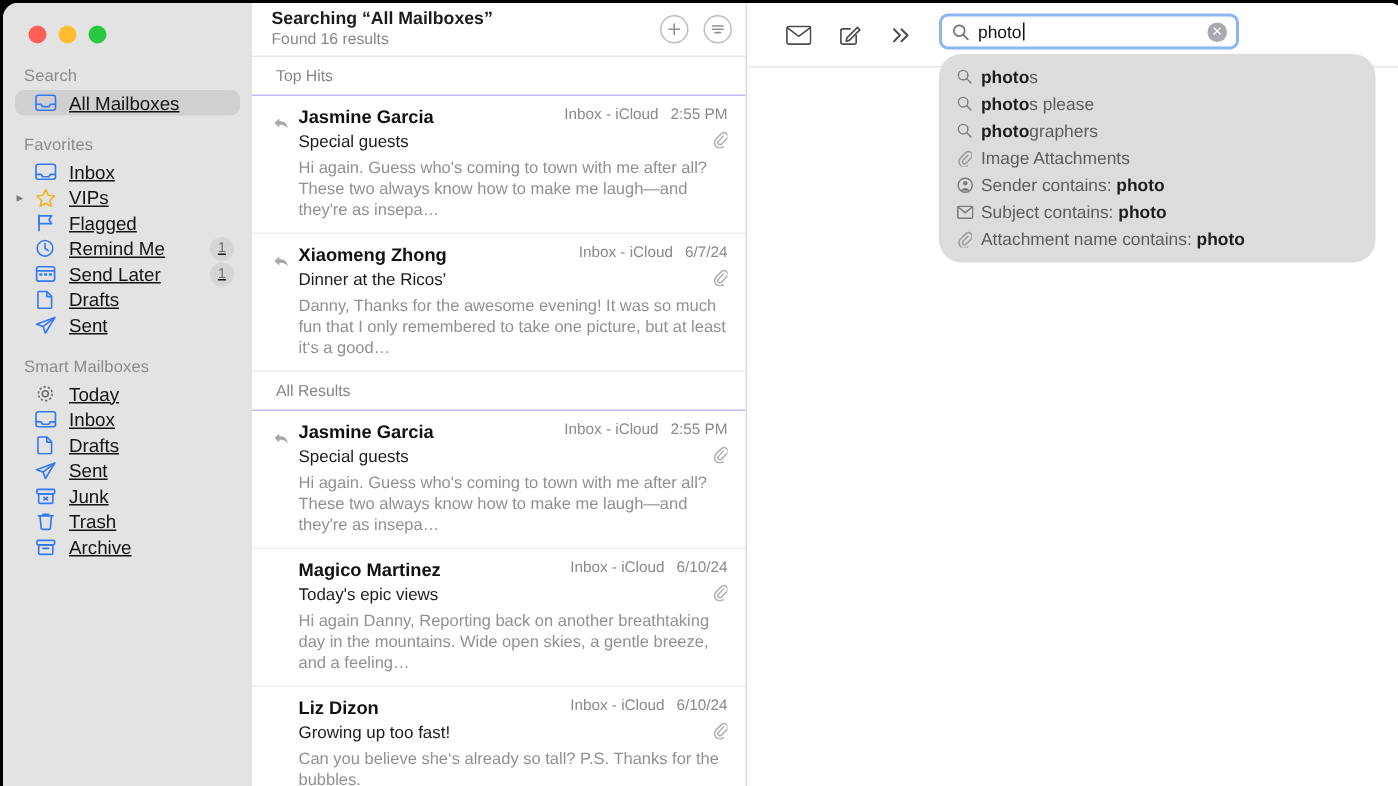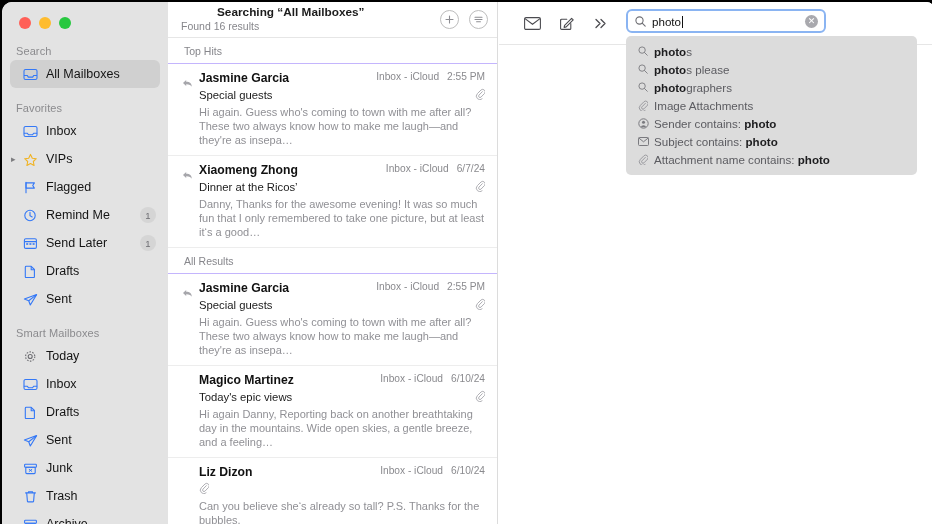--- a/index.html
+++ b/index.html
@@ -36,25 +36,26 @@
 
   .sb-section {
     font-size: 11px; color: #8b8b8e;
     padding: 0 0 3px 14px; margin-top: 14px;
     font-weight: 400; letter-spacing: 0.1px;
   }
   .sb-section.first { margin-top: 16px; }
 
   .sb-item {
     display: flex; align-items: center;
-    height: 28px; margin: 0 8px;
+    height: 17px; margin: 0 8px;
     padding-left: 12px;
     border-radius: 6px;
     font-size: 12.5px; color: #141414;
     position: relative;
+    text-decoration: underline;
   }
   .sb-item.selected { background: #d0d0d0; }
   .sb-icon {
     width: 17px; height: 15px;
     margin-right: 7px;
     flex: 0 0 17px;
     display: flex; align-items: center; justify-content: center;
   }
   .sb-icon svg { display: block; }
   .sb-label { flex: 1; white-space: nowrap; }
@@ -85,21 +86,20 @@
   .list-header {
     height: 36px; flex: 0 0 36px;
     border-bottom: 1px solid #e6e6e6;
     display: flex; align-items: center;
     padding: 0 9px 0 13px;
   }
   .lh-text { flex: 1; }
   .lh-title {
     font-size: 11.8px; font-weight: bold; color: #1b1b1b;
     line-height: 13px;
-    margin-left: 36px;
   }
   .lh-sub {
     font-size: 10.5px; color: #86868b; line-height: 13px;
     margin-top: 1px;
   }
   .round-btn {
     width: 19px; height: 19px; border-radius: 50%;
     border: 1px solid #bdbdbd;
     margin-left: 10px;
     display: flex; align-items: center; justify-content: center;
@@ -190,21 +190,21 @@
     background: #a9a9ae; color: #fff;
     font-size: 9px; line-height: 13px; text-align: center;
     flex: 0 0 13px;
   }
 
   
   .suggest {
     position: absolute; left: 624px; top: 34px;
     width: 291px;
     background: #dcdcdc;
-    border-radius: 5px;
+    border-radius: 15px;
     padding: 6px 0 7px 0;
     z-index: 25;
   }
   .sugg-item {
     display: flex; align-items: center;
     height: 18px; padding: 0 10px 0 12px;
     font-size: 11.6px; color: #5b5b60;
     white-space: nowrap;
   }
   .sugg-ico {
@@ -470,20 +470,21 @@
           </div>
         </div>
         <div class="msg">
           <div class="msg-inner">
       <div class="msg-top">
         <span class="sender">Liz Dizon</span>
         <span class="mailbox">Inbox - iCloud</span>
         <span class="date">6/10/24</span>
       </div>
             <div class="msg-sub-row">
+        <span class="subject">Growing up too fast!</span>
         <span class="clip"><svg width="10" height="12" viewBox="0 0 10 12">
                   <path d="M7.6 3.4L4 7.1a1.4 1.4 0 0 0 2 2l3.6-3.7a2.5 2.5 0 0 0-3.5-3.5L2.4 5.6a3.5 3.5 0 0 0 5 5" fill="none" stroke="#b0b0b5" stroke-width="1"></path>
                 </svg></span>
       </div>
             <div class="preview">Can you believe she‘s already so tall? P.S. Thanks for the bubbles.</div>
           </div>
         </div>
       </div>
   </div>
 

